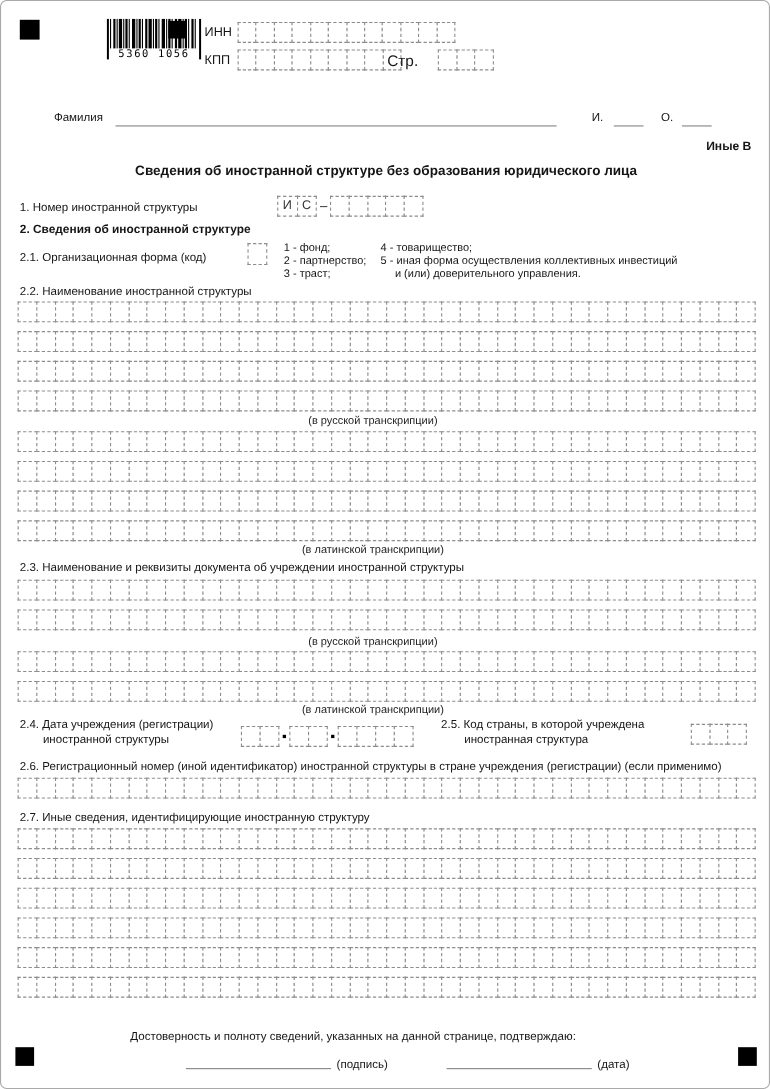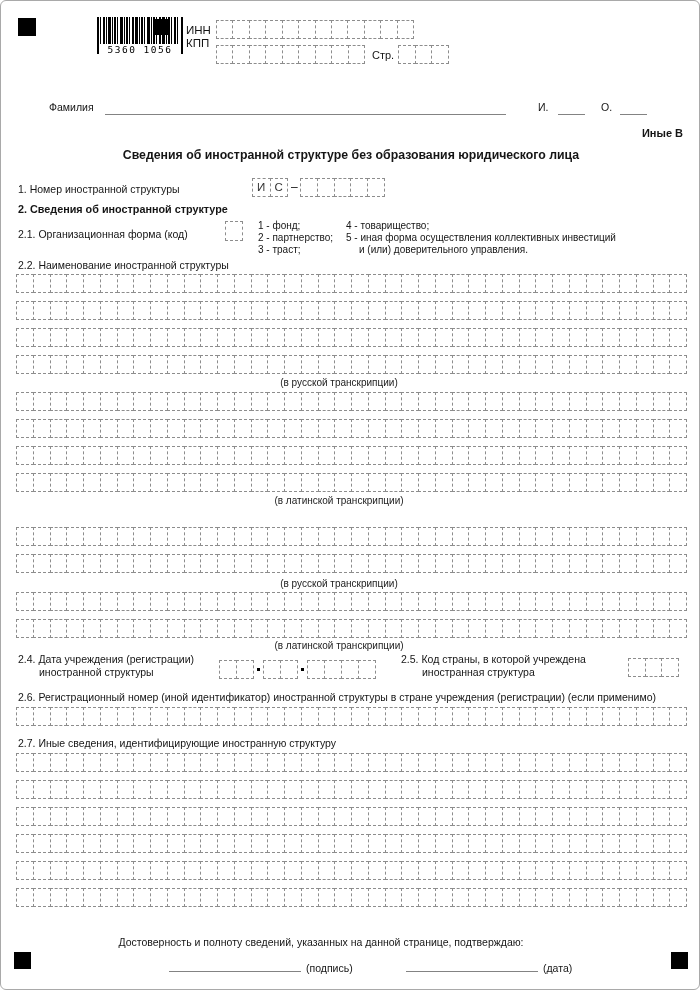--- a/index.html
+++ b/index.html
@@ -82,33 +82,33 @@
       <span class="cell"></span>
       <span class="cell"></span>
       <span class="cell"></span>
       <span class="cell"></span>
       <span class="cell"></span>
       <span class="cell"></span>
       <span class="cell"></span>
       <span class="cell"></span>
       <span class="cell"></span>
     </div>
-  <div class="lbl" style="left:185px; top:36px; font-size:11.5px;">КПП</div>
+  <div class="lbl" style="left:185px; top:48px; font-size:11.5px;">КПП</div>
   <div class="cellrow" style="left:215px; top:44px; width:149px;">
       <span class="cell"></span>
       <span class="cell"></span>
       <span class="cell"></span>
       <span class="cell"></span>
       <span class="cell"></span>
       <span class="cell"></span>
       <span class="cell"></span>
       <span class="cell"></span>
       <span class="cell"></span>
     </div>
-  <div class="lbl" style="left:371px; top:48px; font-size:11px;">Стр.</div>
+  <div class="lbl" style="left:351px; top:48px; font-size:14px;">Стр.</div>
   <div class="cellrow" style="left:397px; top:44px; width:51px;">
       <span class="cell"></span>
       <span class="cell"></span>
       <span class="cell"></span>
     </div>
 
   <div class="lbl" style="left:48px; top:100px;">Фамилия</div>
   <div class="uline" style="left:104px; top:113px; width:401px;"></div>
   <div class="lbl" style="left:537px; top:100px;">И.</div>
   <div class="uline" style="left:557px; top:113px; width:27px;"></div>
@@ -478,20 +478,21 @@
       <span class="cell"></span>
       <span class="cell"></span>
       <span class="cell"></span>
       <span class="cell"></span>
       <span class="cell"></span>
       <span class="cell"></span>
       <span class="cell"></span>
     </div>
   <div class="caption" style="top:494px;">(в латинской транскрипции)</div>
 
+  <div class="lbl" style="left:17px; top:509px;">2.3. Наименование и реквизиты документа об учреждении иностранной структуры</div>
   <div class="cellrow row40" style="top:526px;">
       <span class="cell"></span>
       <span class="cell"></span>
       <span class="cell"></span>
       <span class="cell"></span>
       <span class="cell"></span>
       <span class="cell"></span>
       <span class="cell"></span>
       <span class="cell"></span>
       <span class="cell"></span>

